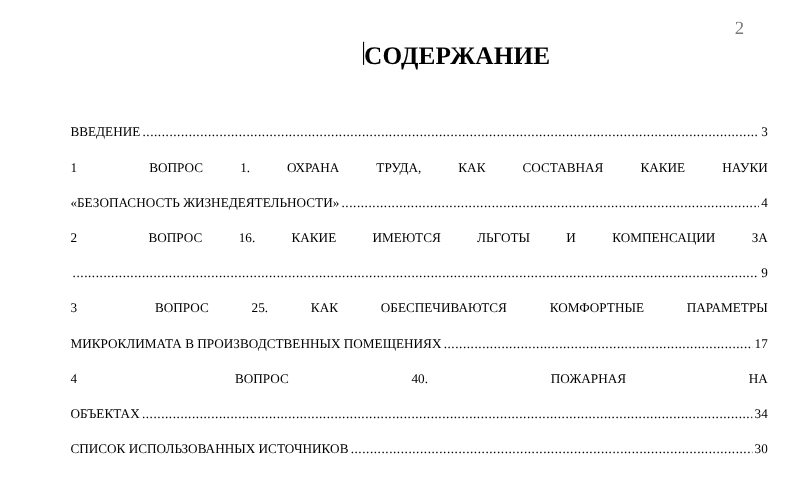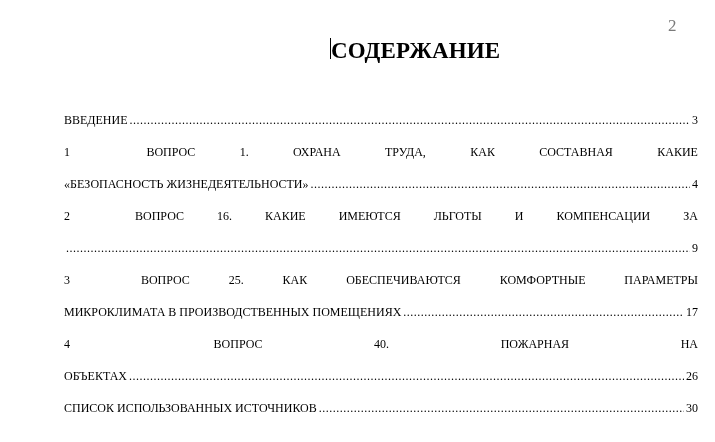--- a/index.html
+++ b/index.html
@@ -103,20 +103,21 @@
 
     <div class="line justify">
       <span><span class="num">1</span></span>
       <span>ВОПРОС</span>
         <span>1.</span>
         <span>ОХРАНА</span>
         <span>ТРУДА,</span>
         <span>КАК</span>
         <span>СОСТАВНАЯ</span>
         <span>КАКИЕ</span>
+        <span>НАУКИ</span>
     </div>
     <div class="line leader">
       <span class="txt">«БЕЗОПАСНОСТЬ ЖИЗНЕДЕЯТЕЛЬНОСТИ»</span>
       <span class="dots"></span>
       <span class="pg">4</span>
     </div>
 
     <div class="line justify">
       <span><span class="num">2</span></span>
       <span>ВОПРОС</span>
@@ -151,21 +152,21 @@
     <div class="line justify">
       <span><span class="num">4</span></span>
       <span>ВОПРОС</span>
         <span>40.</span>
         <span>ПОЖАРНАЯ</span>
         <span>НА</span>
     </div>
     <div class="line leader">
       <span class="txt">ОБЪЕКТАХ</span>
       <span class="dots"></span>
-      <span class="pg">26</span>
+      <span class="pg">34</span>
     </div>
 
     <div class="line leader">
       <span class="txt">СПИСОК ИСПОЛЬЗОВАННЫХ ИСТОЧНИКОВ</span>
       <span class="dots"></span>
       <span class="pg">30</span>
     </div>
 
   </div>
 </div>

